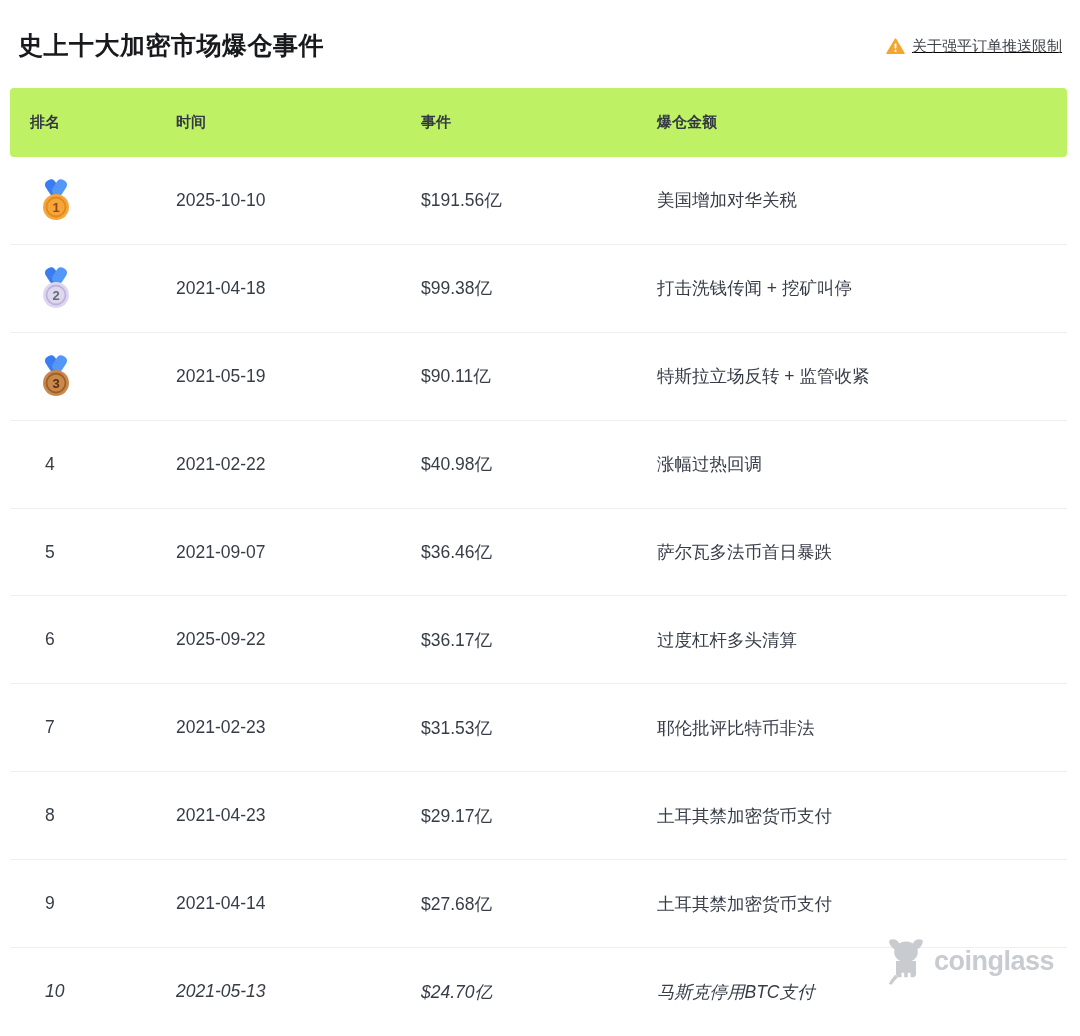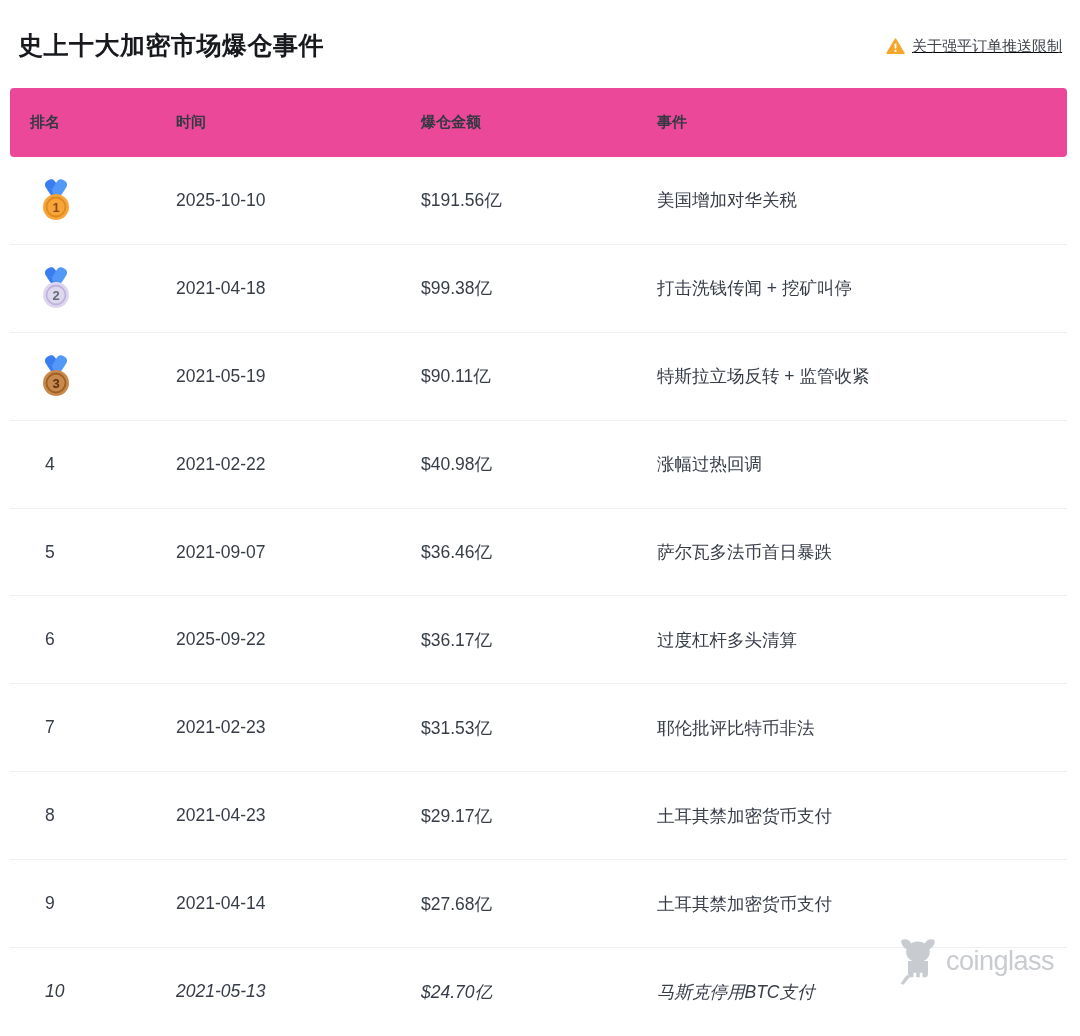--- a/index.html
+++ b/index.html
@@ -9,21 +9,21 @@
 
   
   .topbar { height:88px; display:flex; align-items:center; justify-content:space-between;
     padding:0 18px 0 18px; }
   .title { font-size:25px; font-weight:700; color:#17191d; letter-spacing:0.5px; padding-top:2px; }
   .notice { display:flex; align-items:center; gap:7px; cursor:pointer; padding-top:4px;text-decoration:underline; }
   .notice-label { font-size:15px; color:#3e434b; }
 
   
   .grid-cols { display:grid; grid-template-columns:146px 245px 236px 1fr; align-items:center; }
-  .thead { background:#ec4899; border-radius:4px; height:69px; margin:0 13px 0 10px;
+  .thead { background:#bef264; border-radius:4px; height:69px; margin:0 13px 0 10px;
     padding-left:20px; }
   .th { font-size:15px; font-weight:600; color:#333943; }
   .tbody { margin:0 13px 0 10px; }
   .tr { height:87.9px; border-bottom:1px solid #efefef; padding-left:20px; }
   .tr:last-child { border-bottom:none;font-style:italic; }
   .td { font-size:17.5px; color:#373d47; }
   .rank-cell { display:flex; align-items:center; padding-left:15px; }
   .rank-num { font-size:17.5px; color:#373d47; }
 
   
@@ -33,21 +33,21 @@
   .ribbon-r { fill:#5498f7; }
   .medal.gold   .coin { fill:#f7a539; } .medal.gold   .ring { stroke:#de8a1f; } .medal.gold   .mnum { fill:#8c4a1d; }
   .medal.silver .coin { fill:#ded8ee; } .medal.silver .ring { stroke:#bfb2df; } .medal.silver .mnum { fill:#646876; }
   .medal.bronze .coin { fill:#c9894c; } .medal.bronze .ring { stroke:#9e6026; } .medal.bronze .mnum { fill:#59300f; }
   .mnum { font-size:13px; font-weight:700; text-anchor:middle;
     font-family:"Liberation Sans","DejaVu Sans",sans-serif; }
 
   
   .watermark { position:absolute; top:936px; right:26px; display:flex; align-items:center;
     gap:8px; pointer-events:none; }
-  .watermark-text { font-size:27px; font-weight:400; color:#c8cbcf; letter-spacing:-0.5px; }
+  .watermark-text { font-size:27px; font-weight:700; color:#c8cbcf; letter-spacing:-0.5px; }
 </style>
 </head>
 <body>
 
 <div class="page">
 
   <div class="topbar">
     <div class="title">史上十大加密市场爆仓事件</div>
     <div class="notice">
       <span style="display:inline-flex;">
@@ -57,22 +57,22 @@
           <circle cx="9.5" cy="12.9" r="1.1" fill="#ffffff"></circle>
         </svg>
       </span>
       <span class="notice-label">关于强平订单推送限制</span>
     </div>
   </div>
 
   <div class="thead grid-cols">
     <span class="th">排名</span>
     <span class="th">时间</span>
+    <span class="th">事件</span>
     <span class="th">爆仓金额</span>
-    <span class="th">事件</span>
   </div>
 
   <div class="tbody">
     <div class="tr grid-cols">
       <span class="td rank-cell">
         <span class="medal gold">
           <svg width="40" height="46" viewBox="0 0 40 46">
             <rect class="ribbon-l" x="14.5" y="1" width="11" height="17" rx="4.5" transform="rotate(-33 20 16)"></rect>
             <rect class="ribbon-r" x="14.5" y="1" width="11" height="17" rx="4.5" transform="rotate(33 20 16)"></rect>
             <circle class="coin" cx="20" cy="30" r="13"></circle>

